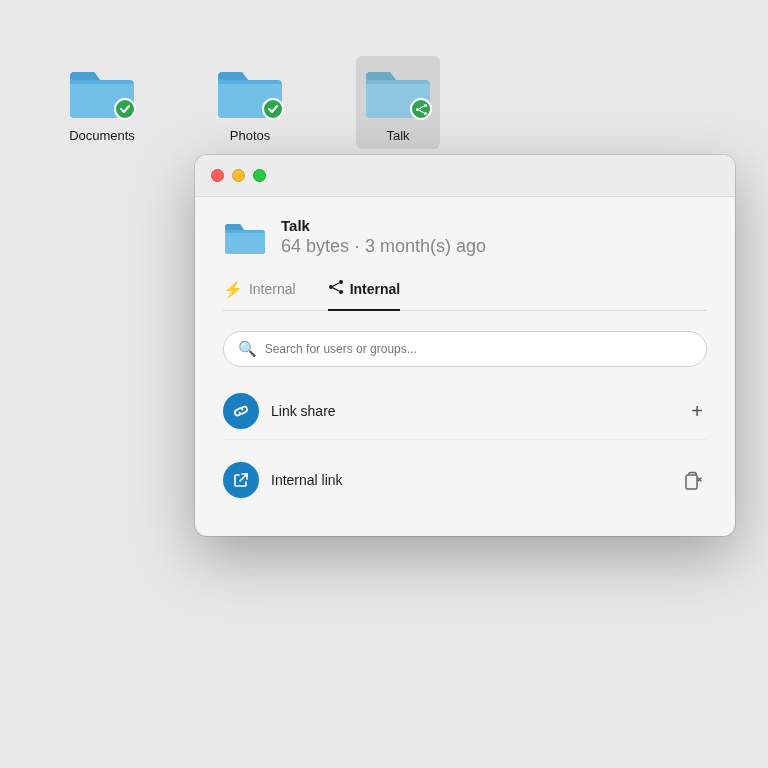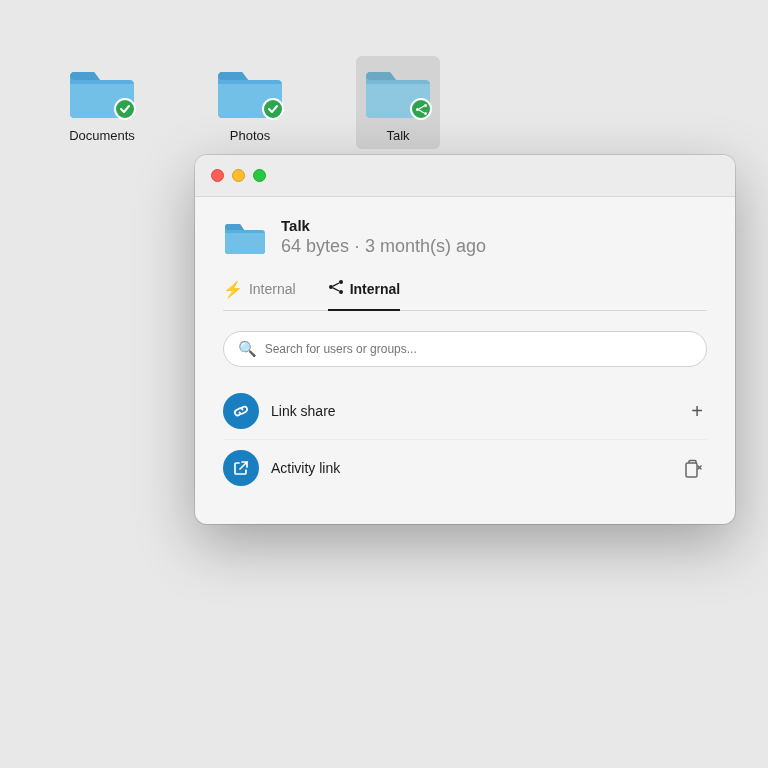--- a/index.html
+++ b/index.html
@@ -193,21 +193,21 @@
       font-size: 12px;
       color: #aaa;
       background: transparent;
       width: 100%;
     }
 
     
     .share-list {
       display: flex;
       flex-direction: column;
-      gap: 0;
+      gap: 12px;
     }
 
     .share-row {
       display: flex;
       align-items: center;
       justify-content: space-between;
       padding: 10px 0;
       border-bottom: 1px solid #ececec;
     }
 
@@ -415,21 +415,21 @@
       <div class="share-row">
         <div class="share-left">
           <div class="share-avatar">
 
             <svg width="20" height="20" viewBox="0 0 20 20" fill="none">
               <path d="M8 5H5C4.4 5 4 5.4 4 6V15C4 15.6 4.4 16 5 16H14C14.6 16 15 15.6 15 15V12" stroke="white" stroke-width="1.7" stroke-linecap="round"></path>
               <path d="M11 4H16V9" stroke="white" stroke-width="1.7" stroke-linecap="round" stroke-linejoin="round"></path>
               <line x1="16" y1="4" x2="9" y2="11" stroke="white" stroke-width="1.7" stroke-linecap="round"></line>
             </svg>
           </div>
-          <span class="share-label">Activity link</span>
+          <span class="share-label">Internal link</span>
         </div>
         <div class="share-action">
           <div class="clipboard-btn">
 
             <svg width="22" height="22" viewBox="0 0 22 22" fill="none">
               <rect x="4" y="6" width="11" height="14" rx="1.5" stroke="#666" stroke-width="1.5" fill="none"></rect>
               <path d="M7 6V4.5C7 4 7.4 3.5 8 3.5H13C13.6 3.5 14 4 14 4.5V6" stroke="#666" stroke-width="1.5"></path>
               <line x1="16" y1="9" x2="19" y2="12" stroke="#666" stroke-width="1.5" stroke-linecap="round"></line>
               <line x1="16" y1="12" x2="19" y2="9" stroke="#666" stroke-width="1.5" stroke-linecap="round"></line>
             </svg>

